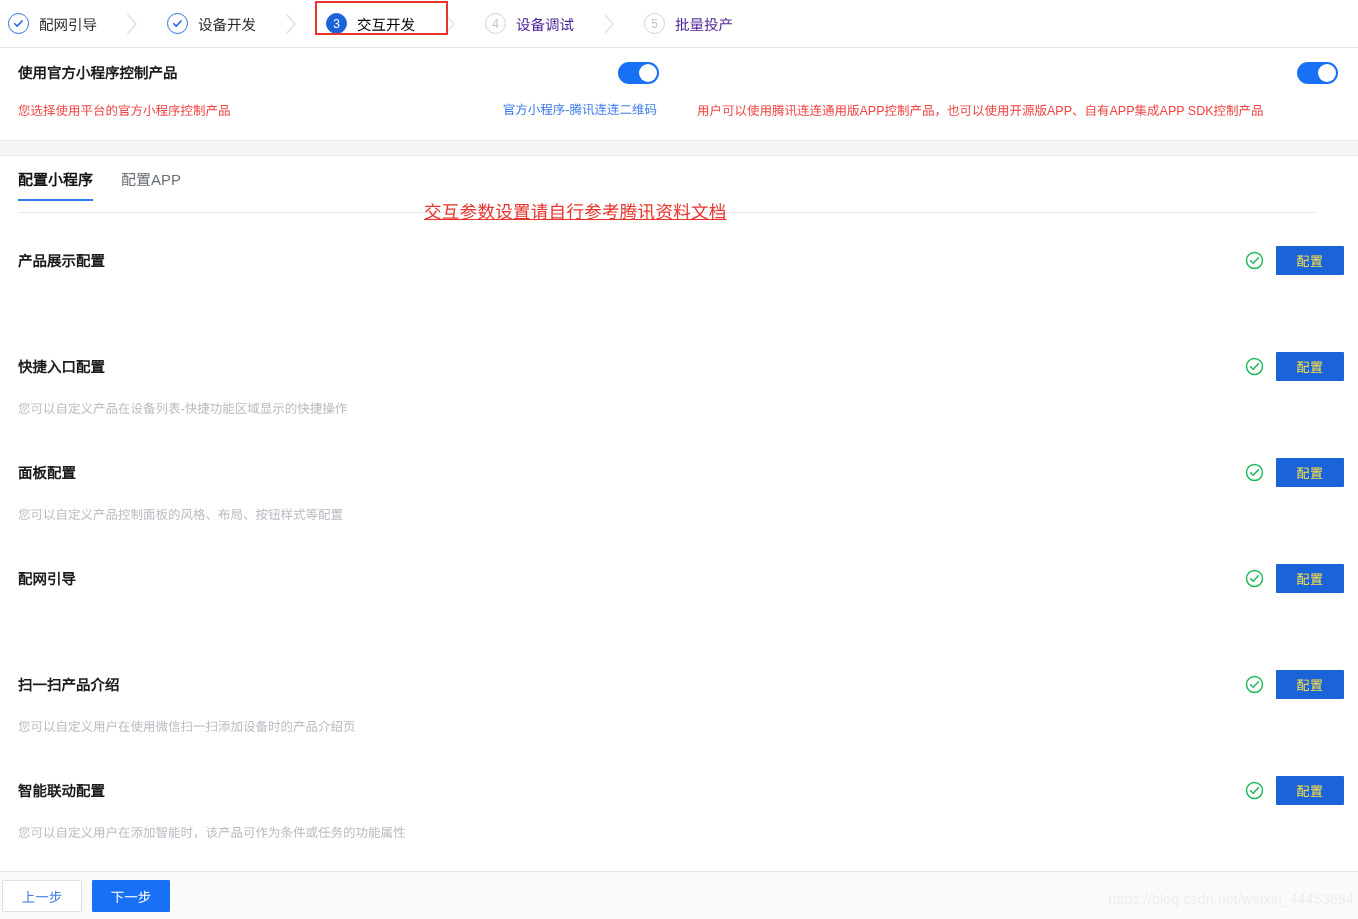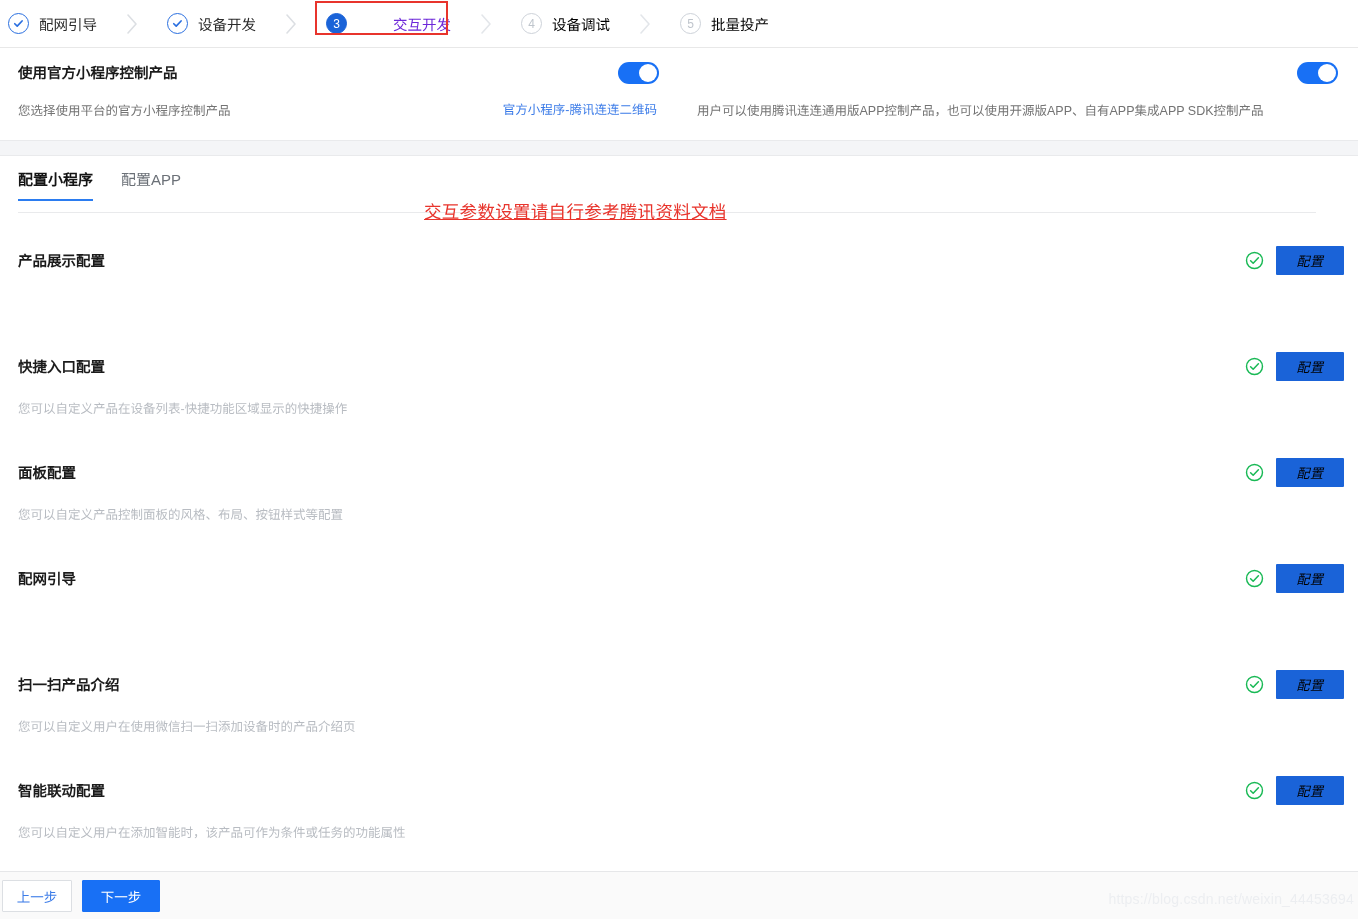--- a/index.html
+++ b/index.html
@@ -62,22 +62,22 @@
   .step-circle.pending {
     border: 1.4px solid #cdd2d9;
     background: #ffffff;
     color: #bfc5cc;
   }
   .step-label {
     font-size: 14.5px;
     color: #2b2b2b;
     white-space: nowrap;
   }
-  .step-label.pending { color: #000000; }
-  .step-label.active { color: #6d28d9; margin-left: 36px; }
+  .step-label.pending { color: #4c1d95; }
+  .step-label.active { color: #000000; }
   .step-sep {
     width: 62px;
     display: flex;
     align-items: center;
     justify-content: center;
     color: #dcdfe3;
     font-size: 17px;
     user-select: none;
   }
   .step-sep svg { display:block; }
@@ -115,21 +115,21 @@
     font-size: 14.5px;
     font-weight: bold;
     color: #1b1b1b;
     line-height: 1.3;
   }
   .toggle-sub {
     position: absolute;
     top: 52px;
     left: 18px;
     font-size: 12.5px;
-    color: #737373;
+    color: #ef4444;
     white-space: nowrap;
   }
   .toggle-link {
     position: absolute;
     top: 51px;
     right: 22px;
     font-size: 12.5px;
     color: #3c7ce8;
     cursor: pointer;
     text-decoration: none;
@@ -255,48 +255,47 @@
     align-items: center;
     gap: 12px;
   }
   .check-icon {
     width: 19px; height: 19px;
     flex: none;
     display: block;
   }
   .btn-config {
     background: #1a63d8;
-    color: #000000;
+    color: #fde047;
     font-size: 13px;
     border: none;
     width: 68px;
     height: 29px;
     cursor: pointer;
     font-family: inherit;
     border-radius: 1px;
     letter-spacing: 0.5px;
-    font-style: italic;
   }
 
   
   .footer {
     position: absolute;
     left: 0;
     bottom: 0;
     width: 1358px;
     height: 48px;
     background: #fafafa;
     border-top: 1px solid #e6e7e9;
     display: flex;
     align-items: center;
     padding-left: 2px;
     gap: 10px;
   }
   .btn-prev {
-    width: 70px;
+    width: 80px;
     height: 32px;
     background: #ffffff;
     border: 1px solid #dcdfe3;
     color: #3c7ce8;
     font-size: 13.5px;
     cursor: pointer;
     font-family: inherit;
     border-radius: 1px;
   }
   .btn-next {

